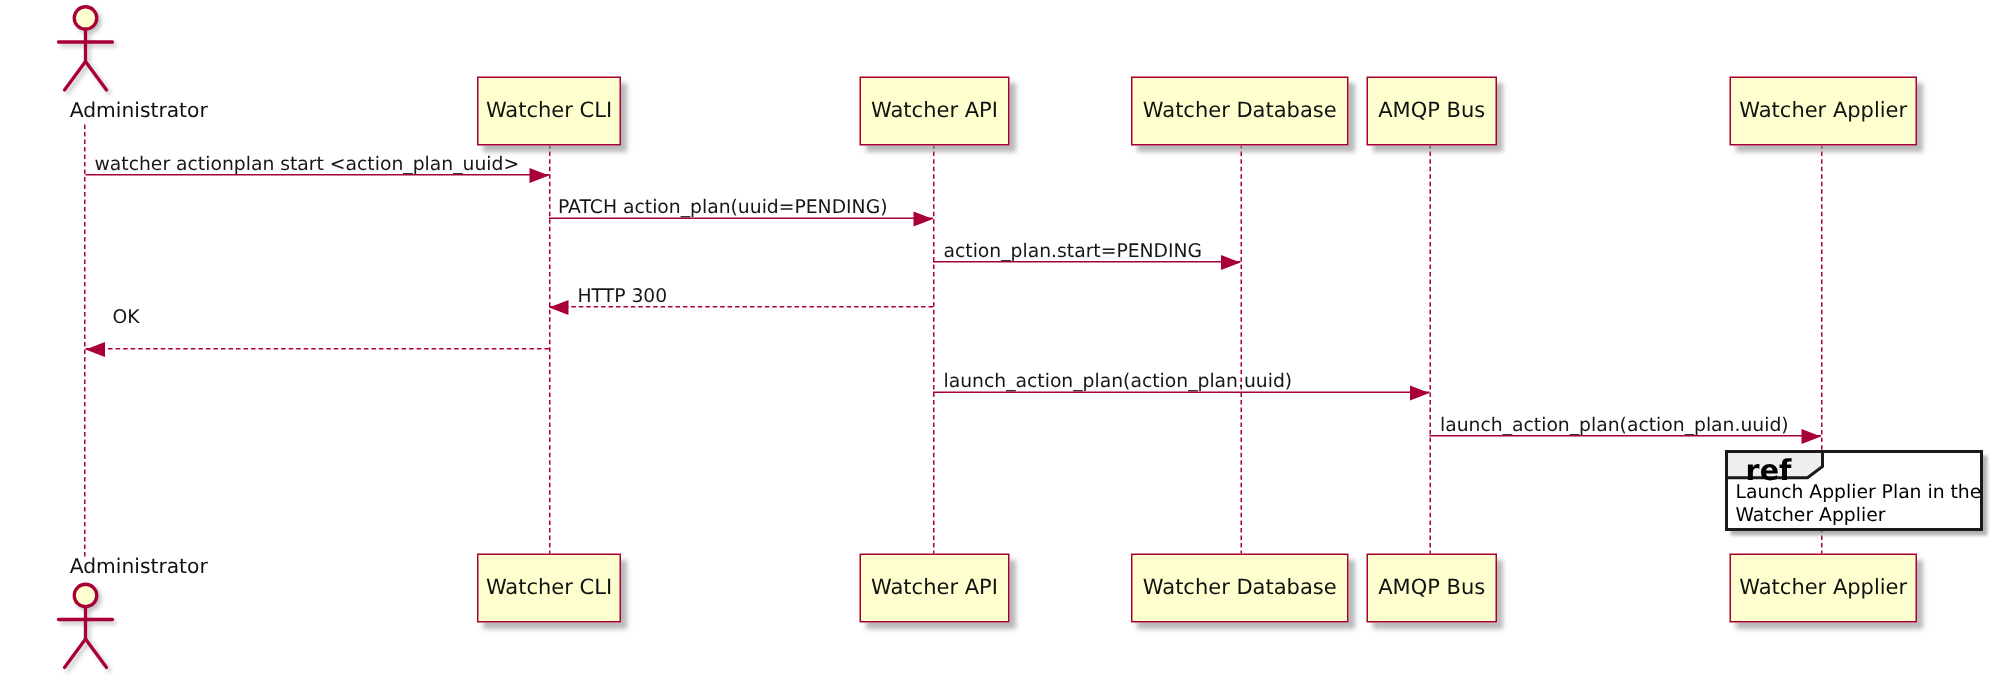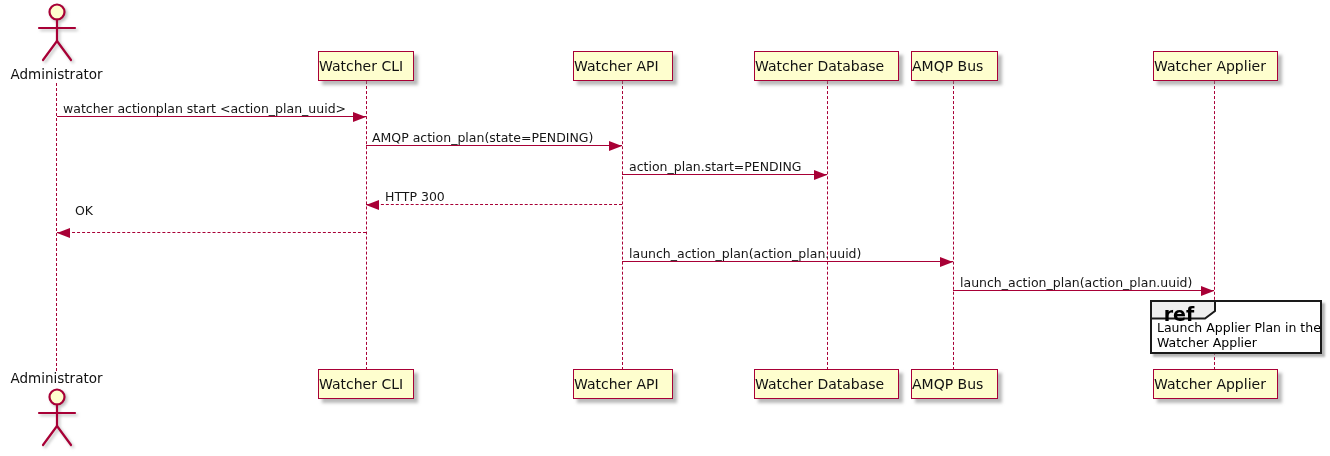--- a/index.html
+++ b/index.html
@@ -17,40 +17,40 @@
     background:var(--background);
     font-family:"DejaVu Sans","Liberation Sans",sans-serif;
     color:var(--text);
     overflow:hidden;
   }
   .lifeline{
     position:absolute;width:0;
     border-left:1.5px dashed var(--line);
   }
   .pbox{
-    position:absolute;height:30px;box-sizing:border-box;
+    position:absolute;height:46px;box-sizing:border-box;
     background:var(--participant-fill);
     border:1.8px solid var(--line);
-    display:flex;align-items:center;
+    display:flex;align-items:center;justify-content:center;
     font-size:14px;color:#111;white-space:nowrap;
     box-shadow:4px 4px 3px rgba(130,130,130,0.55);
   }
   .mlabel{
     position:absolute;font-size:12.5px;color:#161616;white-space:nowrap;
   }
   .mline{position:absolute;height:0;}
   .mline.solid{border-top:1.5px solid var(--line);}
   .mline.dashed{border-top:1.5px dashed var(--line);}
   .ahead{position:absolute;width:0;height:0;border-top:5px solid transparent;border-bottom:5px solid transparent;}
   .ahead.right{border-left:13px solid var(--line);}
   .ahead.left{border-right:13px solid var(--line);}
   .actor{position:absolute;filter:drop-shadow(2.5px 2.5px 1.5px rgba(140,140,140,0.55));}
   .actor circle{fill:var(--participant-fill);stroke:var(--line);stroke-width:2.2;}
   .actor line{stroke:var(--line);stroke-width:2.2;stroke-linecap:round;}
-  .actor-label{position:absolute;font-size:13.5px;color:#111;text-align:center;white-space:nowrap;}
+  .actor-label{position:absolute;font-size:13.5px;color:#111;text-align:center;white-space:nowrap;padding-left:36px;}
   .ref{
     position:absolute;left:1150px;top:300px;width:172px;height:54px;box-sizing:border-box;
     background:#fff;border:2px solid var(--ref-border);
     box-shadow:3px 3px 2px rgba(130,130,130,0.6);
   }
   .ref-tab{position:absolute;left:-2px;top:-2px;}
   .ref-kw{position:absolute;left:0;top:1px;width:54px;text-align:center;font-weight:bold;font-size:19px;color:#000;}
   .ref-body{position:absolute;left:5px;top:19px;font-size:12.5px;line-height:14.5px;color:#000;white-space:nowrap;}
 </style>
 </head>
@@ -90,21 +90,21 @@
     <span>Watcher Applier</span>
   </div>
 
   <div>
     <span class="mlabel" style="left:63px;top:101px">watcher actionplan start &lt;action_plan_uuid&gt;</span>
     <div class="mline solid" style="left:57px;top:116px;width:309px"></div>
     <div class="ahead right" style="left:353px;top:112px"></div>
   </div>
 
   <div>
-    <span class="mlabel" style="left:372px;top:130px">AMQP action_plan(state=PENDING)</span>
+    <span class="mlabel" style="left:372px;top:130px">PATCH action_plan(uuid=PENDING)</span>
     <div class="mline solid" style="left:366px;top:145px;width:256px"></div>
     <div class="ahead right" style="left:609px;top:141px"></div>
   </div>
 
   <div>
     <span class="mlabel" style="left:629px;top:159px">action_plan.start=PENDING</span>
     <div class="mline solid" style="left:622px;top:174px;width:205px"></div>
     <div class="ahead right" style="left:814px;top:170px"></div>
   </div>
 

